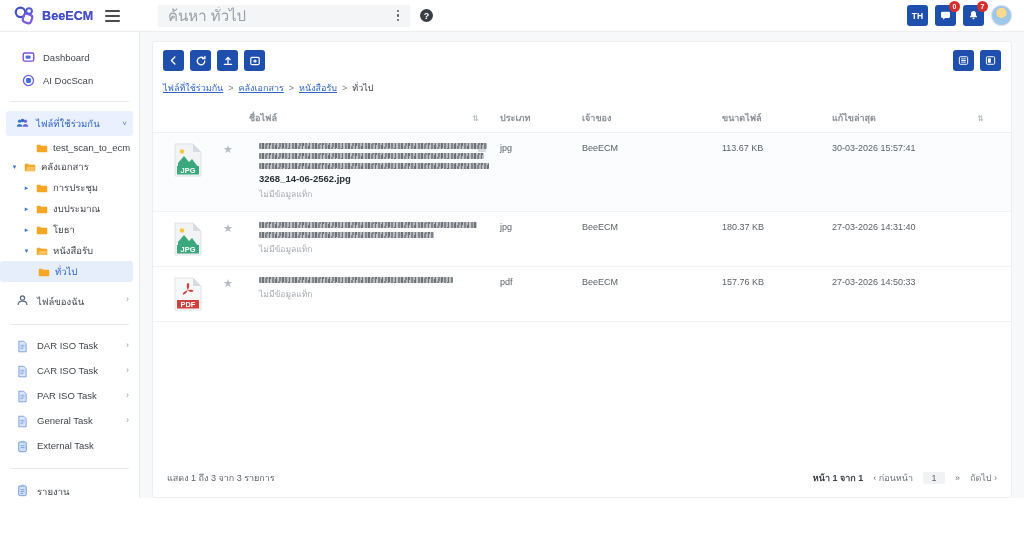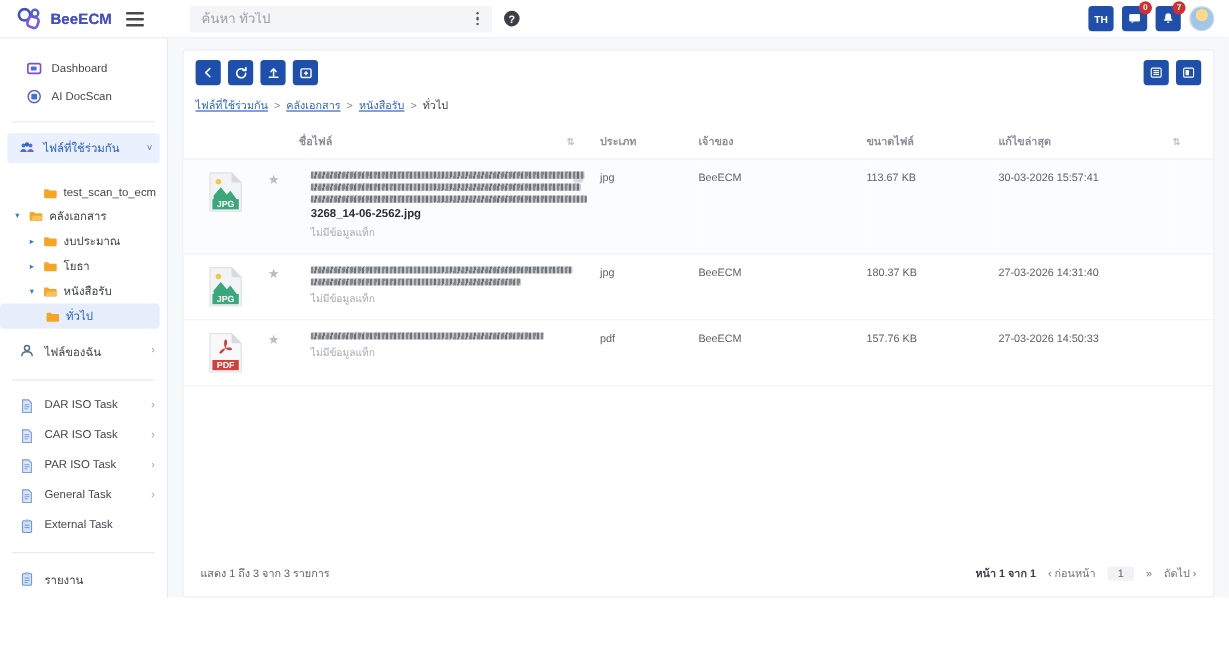--- a/index.html
+++ b/index.html
@@ -36,21 +36,21 @@
 
   .search-wrap {
     margin-left: 18px;
     width: 252px; height: 22px;
     background: #f4f5f7; border-radius: 2px;
     display: flex; align-items: center;
     padding: 0 6px 0 10px;
   }
   .search-input {
     flex: 1; border: 0; background: transparent; outline: none;
-    font-size: 11px; color: #6b6f76;
+    font-size: 15px; color: #6b6f76;
     font-family: "Liberation Sans", sans-serif;
   }
   .search-input::placeholder { color: #9aa0a8; }
   .kebab { width:12px; display:flex; flex-direction:column; align-items:center; gap:2px; cursor:pointer;}
   .kebab i { width:2.5px; height:2.5px; border-radius:50%; background:#55585e; display:block;}
   .help-icon {
     margin-left: 10px; width: 13px; height: 13px; border-radius: 50%;
     background: #3a3f47; color: #fff; font-size: 9px; font-weight: bold;
     display: flex; align-items: center; justify-content: center; cursor: pointer;
   }
@@ -96,21 +96,21 @@
   .side-ico { width: 13px; height: 13px; flex: 0 0 13px; display:block; }
   .side-sep { height:1px; background:#e8eaee; margin: 9px 10px; }
 
   .group-head {
     display: flex; align-items: center; gap: 7px;
     margin: 0 6px; padding: 5px 6px 5px 10px;
     background: #eaf0fd; border-radius: 3px; color: #2c62c7; cursor: pointer;
   }
   .group-head .chev { margin-left: auto; font-size: 8px; color:#4a7ad0; }
 
-  .tree { padding-top: 16px; }
+  .tree { padding-top: 3px; }
   .tree-row {
     display: flex; align-items: center; gap: 5px;
     padding: 3px 6px; color: #3f434a; cursor: pointer;
     white-space: nowrap;
   }
   .tree-row.sel { background: #e6edfb; color:#2c62c7; border-radius:3px; margin-right:6px; }
   .caret { width: 9px; flex:0 0 9px; text-align:center; font-size:7px; color:#3f77d6; }
   .caret.empty { visibility: hidden; }
   .folder { width: 12px; height: 10px; flex: 0 0 12px; display:block; }
 
@@ -283,20 +283,27 @@
             </svg>
           <span>test_scan_to_ecm</span>
         </div>
         <div class="tree-row" style="padding-left:10px">
           <span class="caret">▾</span>
           <svg class="folder" viewBox="0 0 16 13">
               <path d="M1 3.2a1.2 1.2 0 0 1 1.2-1.2h3.3l1.4 1.5h6.9a1.2 1.2 0 0 1 1.2 1.2v6.1a1.2 1.2 0 0 1-1.2 1.2H2.2A1.2 1.2 0 0 1 1 10.8z" fill="#f5a623"></path>
               <path d="M2.4 11.8 4.6 6.3h11L13.4 11.8z" fill="#fbc15e"></path>
             </svg>
           <span>คลังเอกสาร</span>
+        </div>
+        <div class="tree-row" style="padding-left:22px">
+          <span class="caret">▸</span>
+          <svg class="folder" viewBox="0 0 16 13">
+              <path d="M1 3.2a1.2 1.2 0 0 1 1.2-1.2h3.3l1.4 1.5h6.9a1.2 1.2 0 0 1 1.2 1.2v6.1a1.2 1.2 0 0 1-1.2 1.2H2.2A1.2 1.2 0 0 1 1 10.8z" fill="#f5a623"></path>
+            </svg>
+          <span>การประชุม</span>
         </div>
         <div class="tree-row" style="padding-left:22px">
           <span class="caret">▸</span>
           <svg class="folder" viewBox="0 0 16 13">
               <path d="M1 3.2a1.2 1.2 0 0 1 1.2-1.2h3.3l1.4 1.5h6.9a1.2 1.2 0 0 1 1.2 1.2v6.1a1.2 1.2 0 0 1-1.2 1.2H2.2A1.2 1.2 0 0 1 1 10.8z" fill="#f5a623"></path>
             </svg>
           <span>งบประมาณ</span>
         </div>
         <div class="tree-row" style="padding-left:22px">
           <span class="caret">▸</span>

